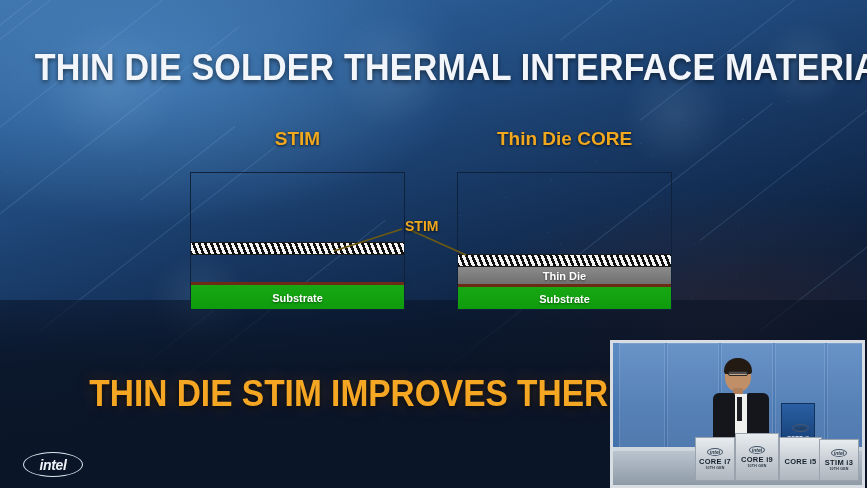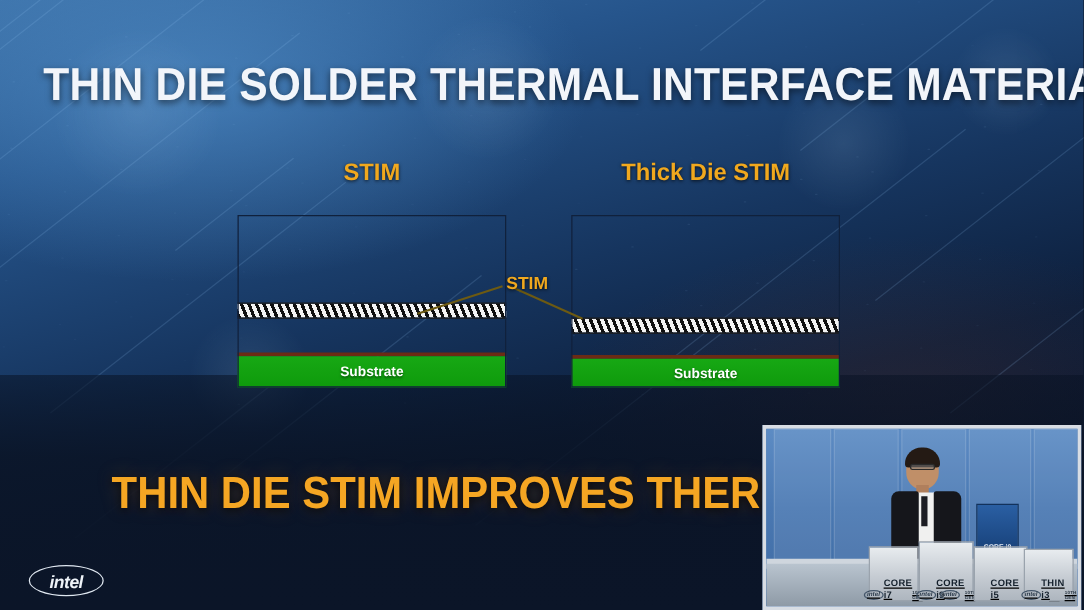--- a/index.html
+++ b/index.html
@@ -97,22 +97,22 @@
             background:#241a14; }
   .p-glass { position:absolute; width:20px; height:5px; border:1px solid #2a2a2a;
              border-radius:2px; background:rgba(220,230,240,.25); }
   .p-neck { position:absolute; width:10px; height:9px; background:#b07f5c; }
   .p-shirt { position:absolute; width:22px; height:40px; background:#f0f0ef;
              border-radius:3px; }
   .p-jacket-l,.p-jacket-r { position:absolute; background:#15161b; }
   .p-tie { position:absolute; width:5px; height:24px; background:#1b1c22; }
 
   .cpubox { position:absolute; background:linear-gradient(180deg,#e8ecef 0%,#c6ccd3 55%,#aeb6bf 100%);
-            border:1px solid #9aa3ad; display:flex; 
-            align-items:flex-end; justify-content:center;text-decoration:underline; }
+            border:1px solid #9aa3ad; display:flex; flex-direction:column;
+            align-items:center; justify-content:center; }
   .cpubox .brand { font-size:5px; font-weight:bold; color:#2b3a4a;
                    border:.8px solid #44566a; border-radius:50%; padding:0 2px;
                    font-style:italic; }
   .cpubox .model { font-size:7.5px; font-weight:bold; color:#14202c;
                    letter-spacing:.3px; margin-top:1px; }
   .cpubox .gen { font-size:3.6px; font-weight:bold; color:#2a3744; letter-spacing:.2px; }
   .cpubox-blue { position:absolute; background:linear-gradient(180deg,#2a5fa3 0%,#1d4a86 60%,#173c6e 100%);
                  border:1px solid #12325c; display:flex; flex-direction:column;
                  align-items:center; justify-content:flex-end; padding-bottom:3px; }
   .cpubox-blue .model { font-size:5.5px; font-weight:bold; color:#e8eef6; }
@@ -289,23 +289,26 @@
       <div class="hatch" style="top:70px; height:13px;"></div>
       <div class="layer layer-sep" style="top:110px; height:3px;"></div>
       <div class="layer layer-sub" style="top:113px; height:25px;">
         <span>Substrate</span>
       </div>
       <div class="dbox-border"></div>
     </div>
   </div>
 
   <div class="diagram" style="left:457px; top:128px; width:215px; height:185px;">
-    <div class="dg-title">Thick Die STIM</div>
+    <div class="dg-title">Thin Die CORE</div>
     <div class="dbox" style="left:0; top:44px; width:215px; height:138px;">
       <div class="hatch" style="top:82px; height:13px;"></div>
+      <div class="layer layer-die" style="top:95px; height:17px;">
+        <span>Thin Die</span>
+      </div>
       <div class="layer layer-sep" style="top:112px; height:3px;"></div>
       <div class="layer layer-sub" style="top:115px; height:23px;">
         <span>Substrate</span>
       </div>
       <div class="dbox-border"></div>
     </div>
   </div>
 
   <svg class="leaders" style="left:330px; top:215px; width:140px; height:60px;" viewBox="0 0 140 60">
     <line x1="72" y1="14" x2="4" y2="36" stroke="#6d5a12" stroke-width="1.6"></line>
@@ -361,18 +364,18 @@
       <div class="model">CORE i9</div>
       <div class="gen">10TH GEN</div>
     </div>
     <div class="cpubox" style="left:166px; top:94px; width:43px; height:44px;gap:24px;">
       <div class="brand">intel</div>
       <div class="model">CORE i5</div>
       <div class="gen">10TH GEN</div>
     </div>
     <div class="cpubox" style="left:206px; top:96px; width:40px; height:42px;">
       <div class="brand">intel</div>
-      <div class="model">THIN i3</div>
+      <div class="model">STIM i3</div>
       <div class="gen">10TH GEN</div>
     </div>
   </div>
 
 </div>
 
 </body></html>

